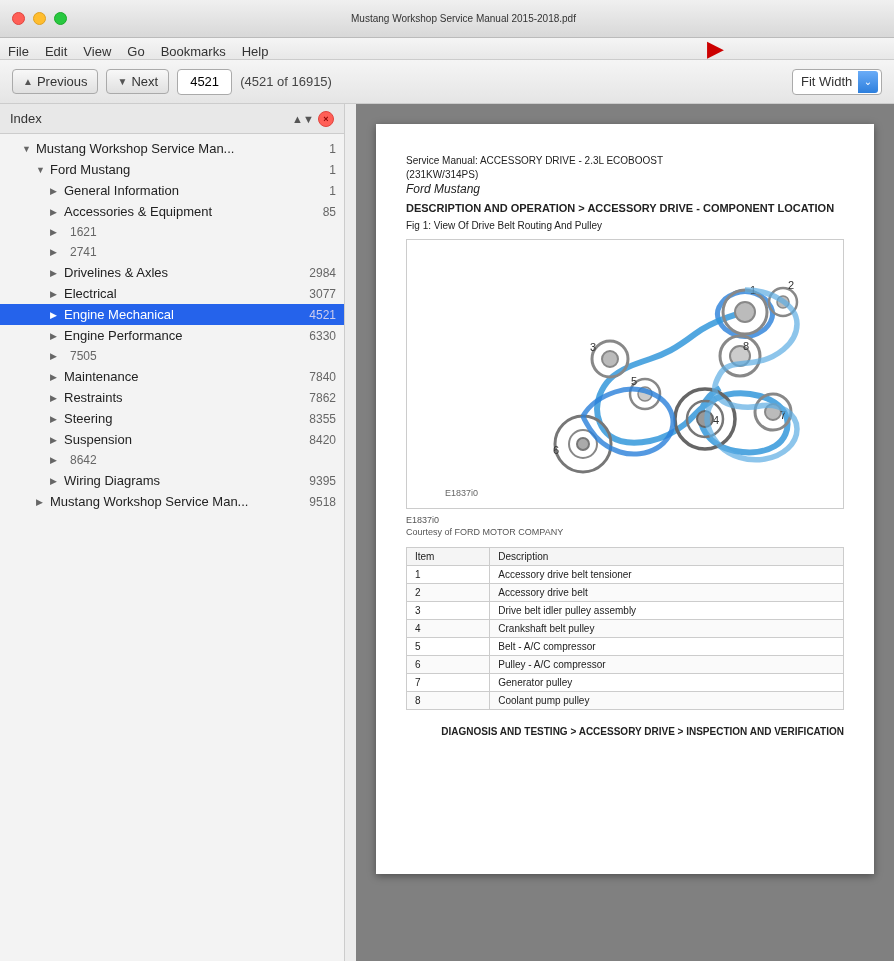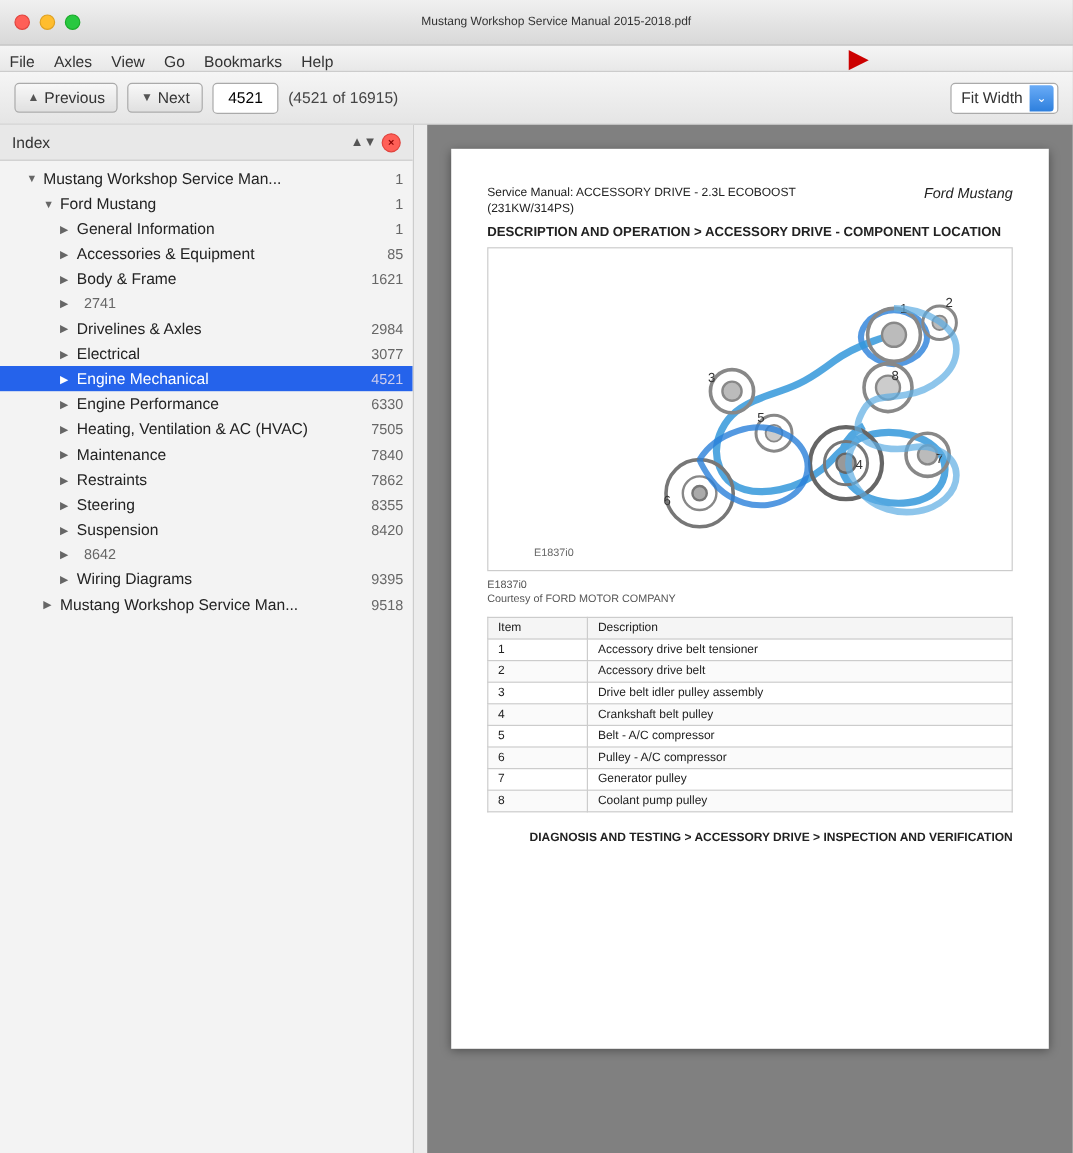--- a/index.html
+++ b/index.html
@@ -250,20 +250,21 @@
       width: 500px;
       min-height: 750px;
       padding: 30px 30px 20px 30px;
       box-shadow: 0 2px 8px rgba(0,0,0,0.4);
     }
     .doc-header-line {
       display: flex;
       justify-content: space-between;
       align-items: flex-start;
       margin-bottom: 6px;
+      flex-direction: column;
     }
     .doc-service-title {
       font-size: 10px;
       color: #222;
       line-height: 1.4;
     }
     .doc-brand {
       font-size: 12px;
       color: #222;
       font-style: italic;
@@ -354,21 +355,21 @@
   <div class="traffic-lights">
     <div class="traffic-light tl-red"></div>
     <div class="traffic-light tl-yellow"></div>
     <div class="traffic-light tl-green"></div>
   </div>
   <span class="title-text">Mustang Workshop Service Manual 2015-2018.pdf</span>
 </div>
 
 <div class="menu-bar">
   <span class="menu-item">File</span>
-  <span class="menu-item">Axles</span>
+  <span class="menu-item">Edit</span>
   <span class="menu-item">View</span>
   <span class="menu-item">Go</span>
   <span class="menu-item">Bookmarks</span>
   <span class="menu-item">Help</span>
 </div>
 
 <div class="toolbar">
   <button class="nav-btn">
     <span class="nav-arrow">▲</span>
     <span>Previous</span>
@@ -429,21 +430,20 @@
       </div>
 
       <div class="tree-item indent-3">
         <span class="arrow">▶ </span>
         <span class="label">Accessories &amp; Equipment</span>
         <span class="page-num">85</span>
       </div>
 
       <div class="tree-item indent-3">
         <span class="arrow">▶ </span>
-        <span class="label">Body &amp; Frame</span>
         <span class="page-num">1621</span>
       </div>
 
       <div class="tree-item indent-3">
         <span class="arrow">▶ </span>
         <span class="page-num">2741</span>
       </div>
 
       <div class="tree-item indent-3">
         <span class="arrow">▶ </span>
@@ -464,21 +464,20 @@
       </div>
 
       <div class="tree-item indent-3">
         <span class="arrow">▶ </span>
         <span class="label">Engine Performance</span>
         <span class="page-num">6330</span>
       </div>
 
       <div class="tree-item indent-3">
         <span class="arrow">▶ </span>
-        <span class="label">Heating, Ventilation &amp; AC (HVAC)</span>
         <span class="page-num">7505</span>
       </div>
 
       <div class="tree-item indent-3">
         <span class="arrow">▶ </span>
         <span class="label">Maintenance</span>
         <span class="page-num">7840</span>
       </div>
 
       <div class="tree-item indent-3">
@@ -524,20 +523,21 @@
 
       <div class="doc-header-line">
         <div class="doc-service-title">
           <div>Service Manual: ACCESSORY DRIVE - 2.3L ECOBOOST</div>
           <div>(231KW/314PS)</div>
         </div>
         <div class="doc-brand">Ford Mustang</div>
       </div>
 
       <div class="doc-section-title">DESCRIPTION AND OPERATION &gt; ACCESSORY DRIVE - COMPONENT LOCATION</div>
+      <div class="doc-fig-caption">Fig 1: View Of Drive Belt Routing And Pulley</div>
 
       <div class="doc-image-box">
 
         <svg class="belt-svg" viewBox="0 0 380 260">
 
           <rect width="380" height="260" fill="white"></rect>
 
           <path d="M 290 55 Q 310 40 330 55 Q 345 70 330 85 Q 310 100 290 85 Q 275 70 290 55 Z" fill="none" stroke="#2980d9" stroke-width="5" opacity="0.8"></path>
 
           <path d="M 310 68 C 310 68 280 75 260 90 C 240 105 230 110 215 115 C 200 120 185 125 175 135 C 165 145 162 158 162 165 C 162 172 165 185 175 192 C 185 199 200 200 215 197 C 230 194 240 188 250 180 C 260 172 265 162 280 155 C 295 148 310 148 325 152 C 340 156 350 165 352 175 C 354 185 350 196 340 202 C 330 208 315 210 300 207 C 285 204 275 196 270 188 C 265 180 265 170 268 162 C 271 154 278 148 285 144" fill="none" stroke="#3498db" stroke-width="6" opacity="0.85"></path>

